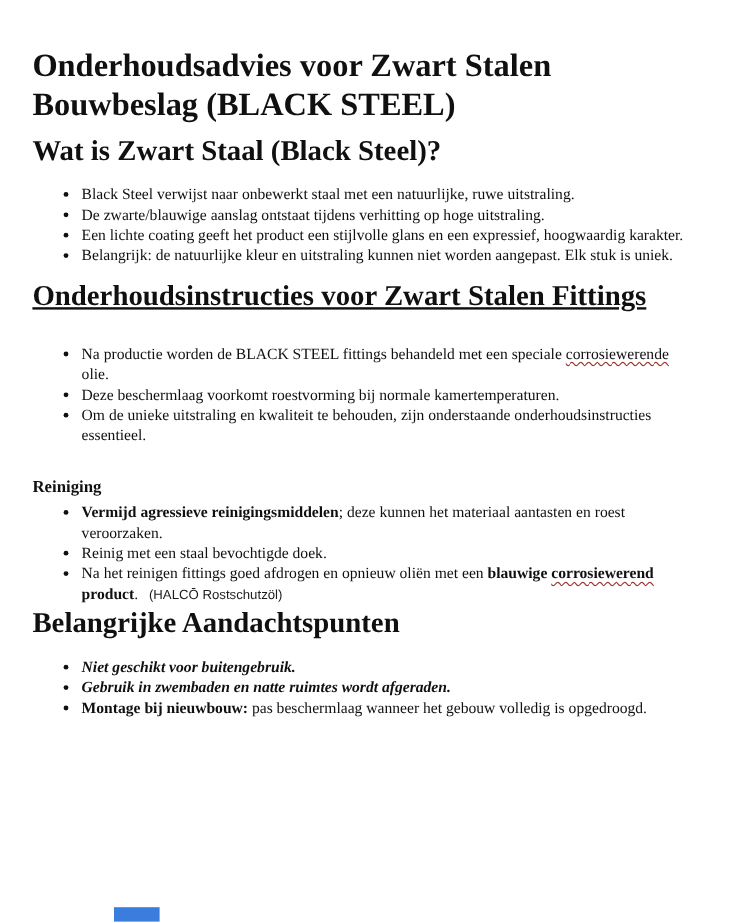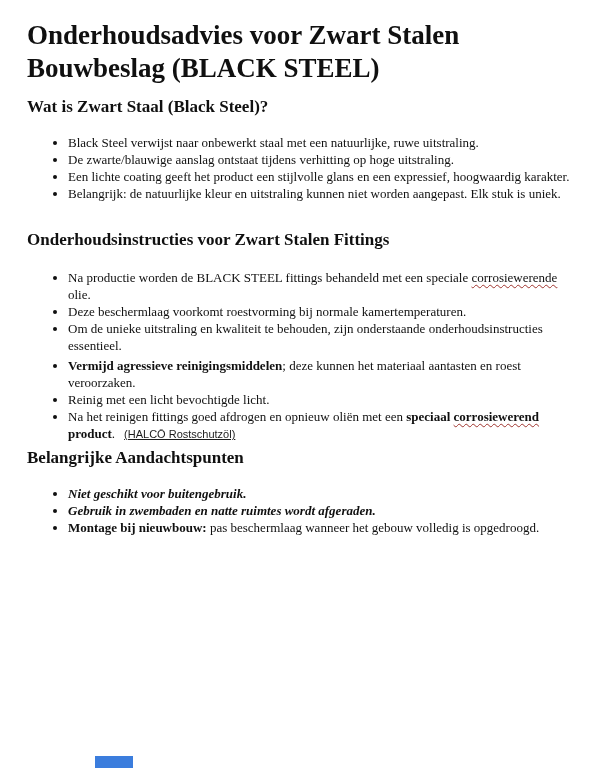--- a/index.html
+++ b/index.html
@@ -3,29 +3,29 @@
 <meta charset="utf-8">
 <style>
   html,body{margin:0;padding:0;}
   body{
     width:611px;height:769px;overflow:hidden;position:relative;
     background:#ffffff;color:#101010;
     font-family:"Liberation Serif","DejaVu Serif",serif;
   }
   .page{
     position:absolute;inset:0;
-    padding:19px 30px 0 27px;
+    padding:38px 30px 0 27px;
     box-sizing:border-box;
   }
   h1{
     font-size:27px;line-height:33px;margin:0 0 10px 0;
     font-weight:bold;letter-spacing:0;max-width:520px;
   }
   h2{
-    font-size:17px;line-height:24px;margin:0;font-weight:bold;
+    font-size:24px;line-height:24px;margin:0;font-weight:bold;
   }
   h3{
     font-size:14px;line-height:17px;margin:0;font-weight:bold;
   }
   ul{
     margin:15px 0 0 0;padding:0 0 0 41px;list-style:disc outside;
   }
   li{
     font-size:13px;line-height:17px;padding:0;margin:0;
   }
@@ -33,26 +33,26 @@
   .b{font-weight:bold;}
   .sq{
     text-decoration-line:underline;
     text-decoration-style:wavy;
     text-decoration-color:#a0342e;
     text-decoration-thickness:1px;
     text-underline-offset:2px;
   }
   .note{
     font-family:"Liberation Sans","DejaVu Sans",sans-serif;
-    font-size:11px;color:#1c1c1c;margin-left:9px;font-weight:normal;text-decoration:underline;
+    font-size:11px;color:#1c1c1c;margin-left:9px;font-weight:normal;
   }
   .mt10{margin-top:10px;}
-  .mt14{margin-top:26px;}
+  .mt14{margin-top:14px;text-decoration:underline;}
   .mt15{margin-top:15px;}
-  .mt17{margin-top:17px;}
+  .mt17{margin-top:27px;}
   .mt18{margin-top:3px;}
   .cursor-marker{
     position:absolute;left:95px;top:756px;width:38px;height:12px;
     background:#3b7ddd;
   }
 </style>
 </head>
 <body>
 
 <div class="page">
@@ -67,24 +67,25 @@
     <li>Belangrijk: de natuurlijke kleur en uitstraling kunnen niet worden aangepast. Elk stuk is uniek.</li>
   </ul>
 
   <h2 class="mt14">Onderhoudsinstructies voor Zwart Stalen Fittings</h2>
   <ul class="mt17">
     <li><span>Na productie worden de BLACK STEEL fittings behandeld met een speciale </span><span class="sq">corrosiewerende</span><span> olie.</span></li>
     <li>Deze beschermlaag voorkomt roestvorming bij normale kamertemperaturen.</li>
     <li>Om de unieke uitstraling en kwaliteit te behouden, zijn onderstaande onderhoudsinstructies essentieel.</li>
   </ul>
 
+  <h3 class="mt17">Reiniging</h3>
   <ul class="mt18">
     <li><span class="b">Vermijd agressieve reinigingsmiddelen</span><span>; deze kunnen het materiaal aantasten en roest veroorzaken.</span></li>
-    <li>Reinig met een licht bevochtigde licht.</li>
-    <li><span>Na het reinigen fittings goed afdrogen en opnieuw oliën met een </span><span class="b">speciaal </span><span class="b sq">corrosiewerend</span><span class="b"> product</span><span>.</span><span class="note">(HALCŌ Rostschutzöl)</span></li>
+    <li>Reinig met een staal bevochtigde doek.</li>
+    <li><span>Na het reinigen fittings goed afdrogen en opnieuw oliën met een </span><span class="b">blauwige </span><span class="b sq">corrosiewerend</span><span class="b"> product</span><span>.</span><span class="note">(HALCŌ Rostschutzöl)</span></li>
   </ul>
 
 
   <h2 class="mt18">Belangrijke Aandachtspunten</h2>
   <ul class="mt15">
     <li class="bold">Niet geschikt voor buitengebruik.</li>
     <li class="bold">Gebruik in zwembaden en natte ruimtes wordt afgeraden.</li>
     <li><span class="b">Montage bij nieuwbouw:</span><span> pas beschermlaag wanneer het gebouw volledig is opgedroogd.</span></li>
   </ul>
 

